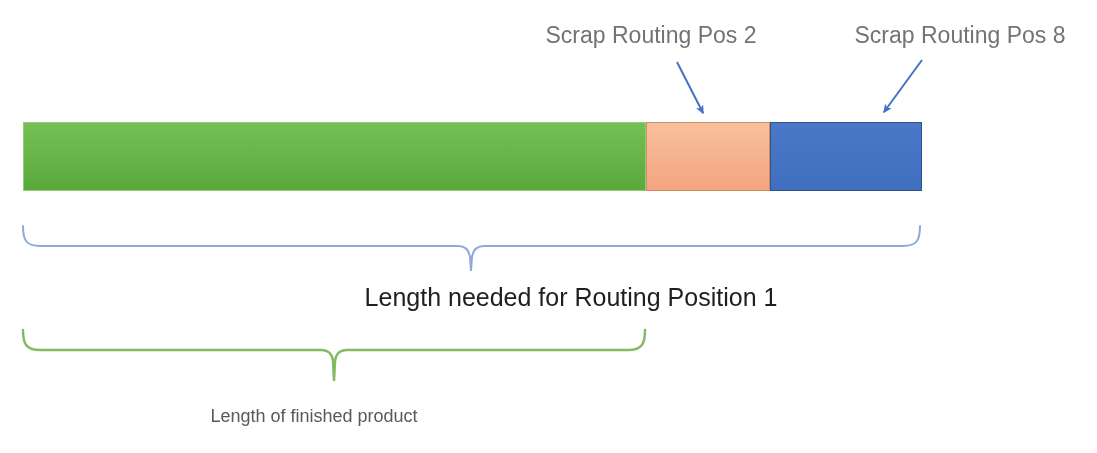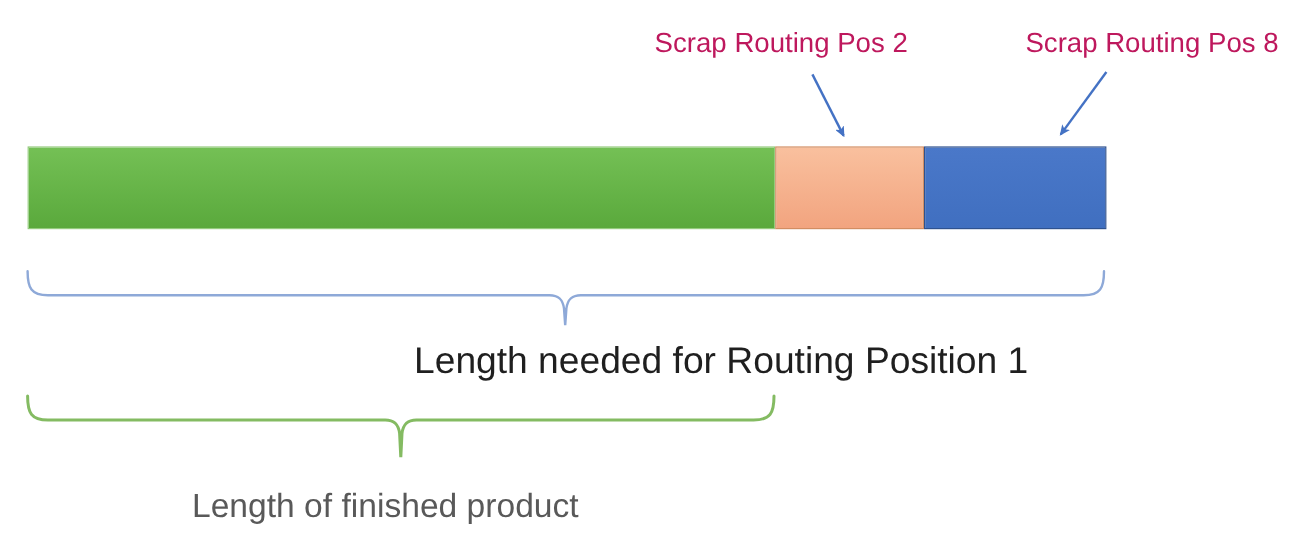--- a/index.html
+++ b/index.html
@@ -37,21 +37,21 @@
     left: 770px;
     width: 152px;
     background: linear-gradient(180deg, #4a78c9 0%, #406fc0 100%);
     border: 1px solid #2f528f;
   }
   .callout-label {
     position: absolute;
     top: 21px;
     font-size: 23px;
     line-height: 28px;
-    color: #be185d;
+    color: #737373;
     text-align: center;
     white-space: nowrap;
   }
   .callout-pos2 { left: 528px; width: 246px; }
   .callout-pos1 { left: 830px; width: 260px; }
   .overlay {
     position: absolute;
     left: 0;
     top: 0;
     width: 1097px;
@@ -60,28 +60,28 @@
   }
   .brace-label {
     position: absolute;
     text-align: center;
     white-space: nowrap;
   }
   .label-routing1 {
     left: 345px;
     top: 283px;
     width: 452px;
-    font-size: 31px;
+    font-size: 25px;
     color: #1f1f1f;
   }
   .label-finished {
     left: 160px;
     top: 406px;
     width: 308px;
-    font-size: 28px;
+    font-size: 18px;
     color: #595959;
   }
 </style>
 </head>
 <body>
 
 <div class="canvas">
 
   <div class="seg seg-green"></div>
   <div class="seg seg-peach"></div>

